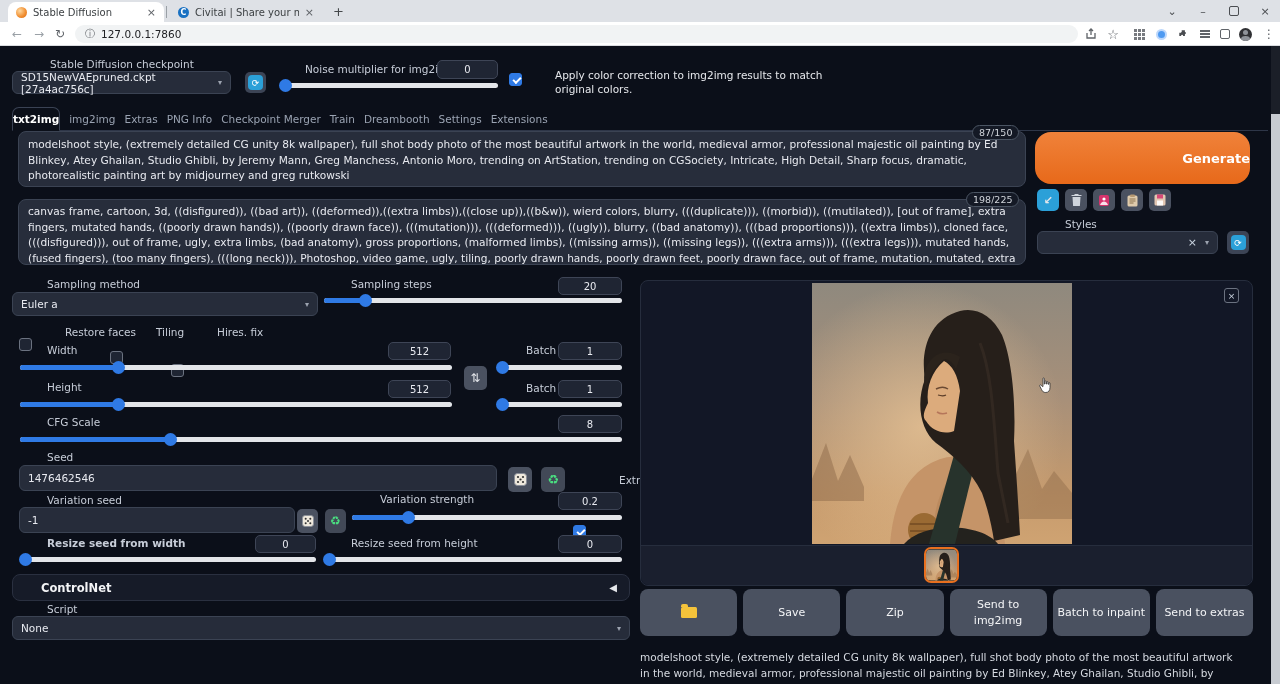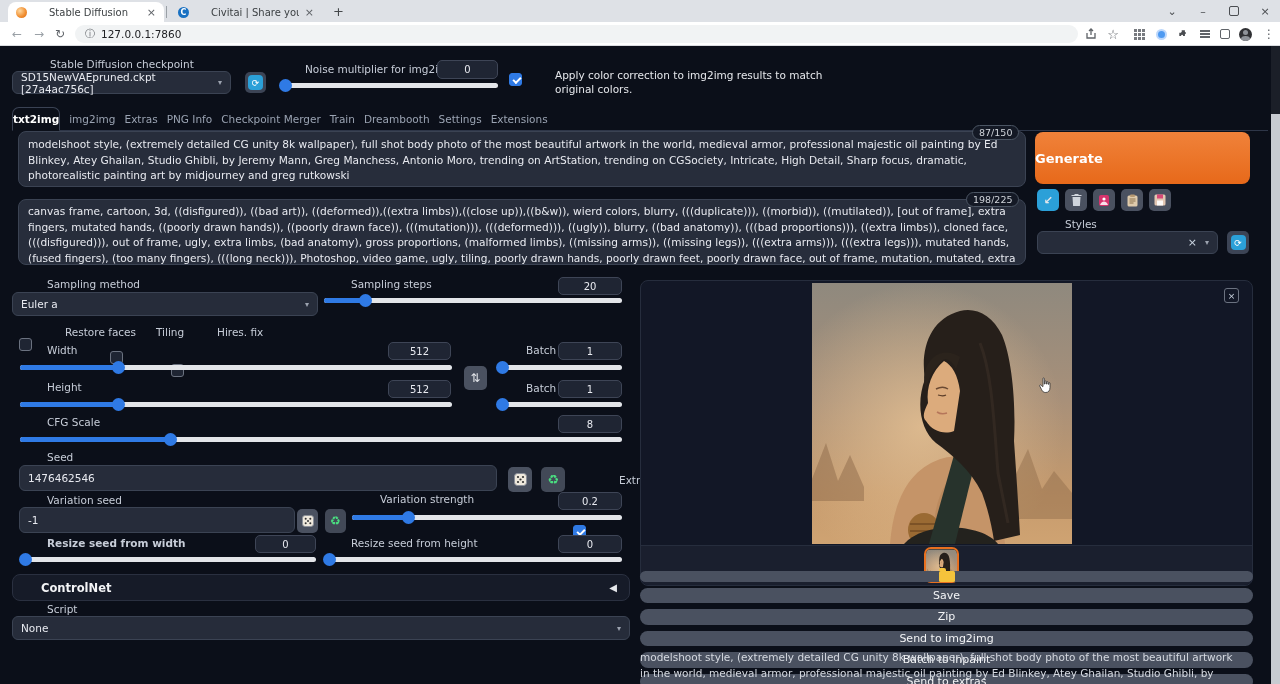--- a/index.html
+++ b/index.html
@@ -4,21 +4,21 @@
 <style>
   * { margin:0; padding:0; box-sizing:border-box; }
   html,body { width:1280px; height:684px; }
   body { position:relative; overflow:hidden; background:#0b0f19; font-family:"DejaVu Sans","Liberation Sans",sans-serif; }
   .a { position:absolute; }
 
   
   .tabstrip { left:0; top:0; width:1280px; height:22px; background:#dee1e6; }
   .btab { position:absolute; top:2px; height:20px; display:flex; align-items:center; gap:6px; padding:0 8px; font-size:10px; color:#3c4043; }
   .btab.active { background:#fff; border-radius:8px 8px 0 0; }
-  .btab .title { white-space:nowrap; overflow:hidden; width:118px;margin-left:16px; }
+  .btab .title { white-space:nowrap; overflow:hidden; width:118px; }
   .fav { width:11px; height:11px; border-radius:50%; flex:0 0 auto; }
   .fav.sd { background:radial-gradient(circle at 35% 35%, #ffd9a0, #f08c2e 60%, #d96b14); }
   .fav.cv { background:#1971c2; color:#fff; font-size:8px; font-weight:bold; display:flex; align-items:center; justify-content:center; }
   .tclose { color:#5f6368; font-size:11px; line-height:1; }
   .tabdiv { position:absolute; top:6px; width:1px; height:12px; background:#9aa0a6; }
   .newtab { position:absolute; top:4px; width:15px; height:15px; color:#44474a; font-size:13px; display:flex; align-items:center; justify-content:center; }
   .winctl { position:absolute; top:0; height:22px; width:30px; display:flex; align-items:center; justify-content:center; color:#4a4d51; font-size:11px; }
   .toolbar { left:0; top:22px; width:1280px; height:24px; background:#fff; border-bottom:1px solid #dadce0; }
   .navico { position:absolute; top:3px; width:18px; height:18px; display:flex; align-items:center; justify-content:center; color:#5f6368; font-size:12px; }
   .urlpill { position:absolute; left:75px; top:3px; width:1003px; height:18px; background:#f1f3f4; border-radius:9px; display:flex; align-items:center; gap:6px; padding:0 10px; }
@@ -274,21 +274,21 @@
   <span style="color:#f3f4f6;font-size:11.5px;font-weight:bold;">ControlNet</span>
   <span style="color:#e5e7eb;font-size:10px;">◀</span>
 </div>
 
 <div class="a lbl" style="left:19px;top:603px;">Script</div>
 <div class="a dd" style="left:12px;top:616px;width:618px;height:24px;">
   <span>None</span>
   <span class="caret">▾</span>
 </div>
 
-<div class="a" style="left:1035px;top:132px;width:215px;height:52px;background:linear-gradient(180deg,#f0823a,#e7691a);border-radius:8px;display:flex;align-items:center;justify-content:flex-start;color:#fff;font-weight:bold;font-size:13px;">
+<div class="a" style="left:1035px;top:132px;width:215px;height:52px;background:linear-gradient(180deg,#f0823a,#e7691a);border-radius:16px;display:flex;align-items:center;justify-content:flex-end;color:#fff;font-weight:bold;font-size:13px;">
   <span>Generate</span>
 </div>
 
 <div class="a graybtn" style="left:1037px;top:189px;width:22px;height:22px;background:#2ba0d8;font-size:11px;font-weight:bold;">
   <span>↙</span>
 </div>
 <div class="a graybtn" style="left:1065px;top:189px;width:22px;height:22px;">
   <svg width="11" height="12" viewBox="0 0 11 12">
       <path fill="#cfd4dc" d="M3.5 0h4v1h3v1h-10V1h3zM1.5 3h8l-.6 9h-6.8z"></path>
     </svg>
@@ -370,21 +370,21 @@
       <use href="#genimg"></use>
     </svg>
 </div>
 
 <div class="a" style="left:1038px;top:377px;z-index:9;">
   <svg width="15" height="17" viewBox="0 0 15 17">
       <path d="M5 1.5 C5 .7 6.3 .7 6.3 1.5 L6.3 7 L7 7 L7 4.5 C7 3.7 8.3 3.7 8.3 4.5 L8.3 7 L9 7 L9 5.2 C9 4.4 10.2 4.4 10.2 5.2 L10.2 7.3 L10.9 7.3 L10.9 6.2 C10.9 5.5 12 5.5 12 6.2 L12 10.5 C12 13.5 10.5 15.5 7.8 15.5 C5.5 15.5 4.6 14.6 3.6 12.6 L1.7 9 C1.2 8.1 2.3 7.4 3 8.1 L4.4 9.6 L5 9.6 Z" fill="#fff" stroke="#333" stroke-width="0.8"></path>
     </svg>
 </div>
 
-<div class="a" style="left:640px;top:571px;width:613px;height:47px;display:flex;gap:6px;flex-direction:column;">
+<div class="a" style="left:640px;top:589px;width:613px;height:47px;display:flex;gap:6px;">
   <div class="gbtn" style="flex:1;">
       <span class="folder"></span>
     </div>
   <div class="gbtn" style="flex:1;">Save</div>
   <div class="gbtn" style="flex:1;">Zip</div>
   <div class="gbtn" style="flex:1;">Send to img2img</div>
   <div class="gbtn" style="flex:1;">Batch to inpaint</div>
   <div class="gbtn" style="flex:1;">Send to extras</div>
 </div>
 

